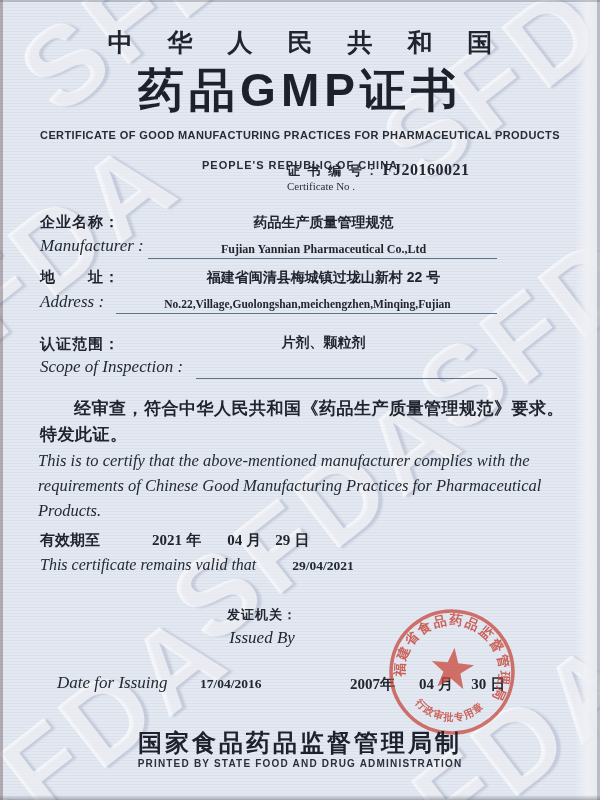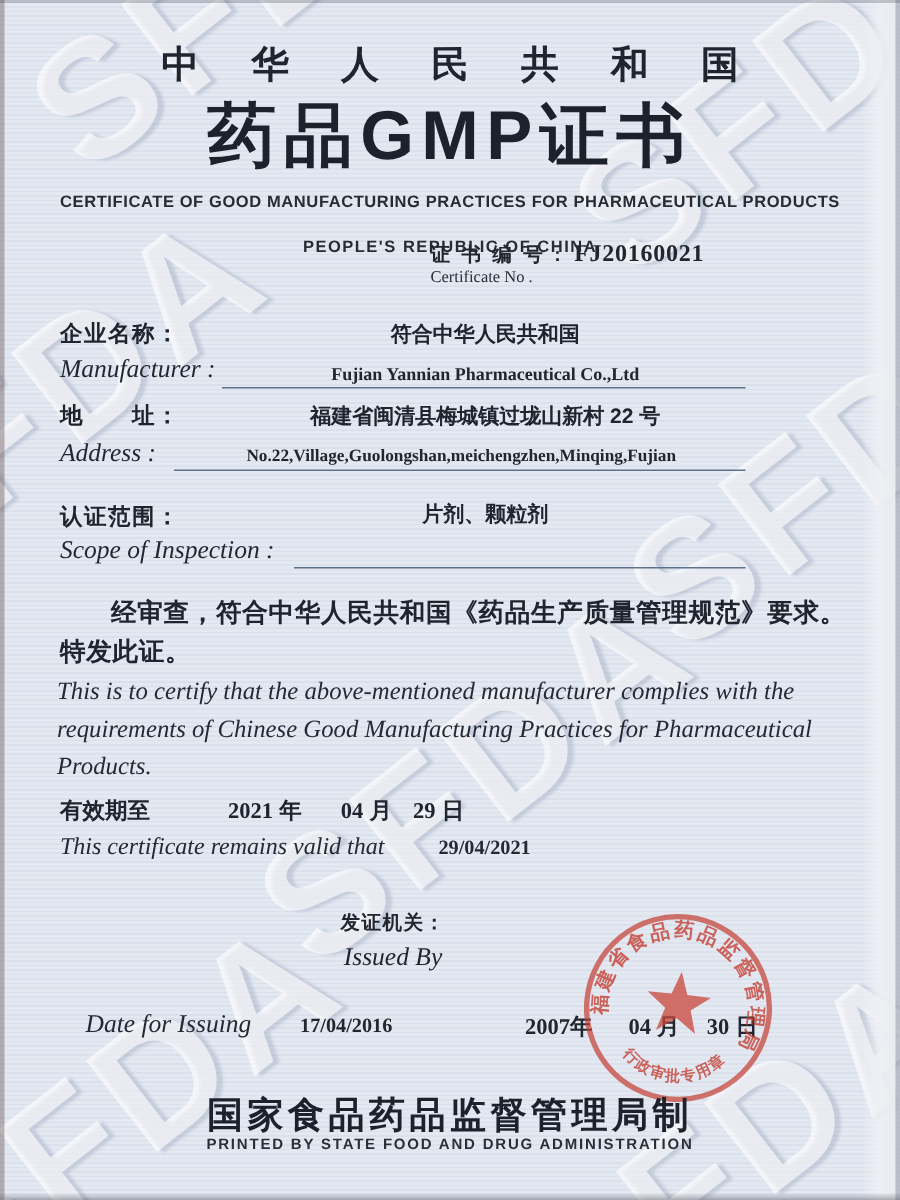--- a/index.html
+++ b/index.html
@@ -87,21 +87,21 @@
 
   <div class="abs certno">
     <div class="certno-row1">
       <span class="certno-label">证 书 编 号 :</span>
       <span class="certno-value">FJ20160021</span>
     </div>
     <div class="certno-row2">Certificate No .</div>
   </div>
 
   <div class="abs cn-label" style="left:40px;top:213px;">企业名称：</div>
-  <div class="abs cn-value" style="left:150px;top:214px;width:347px;">符合中华人民共和国</div>
+  <div class="abs cn-value" style="left:150px;top:214px;width:347px;">药品生产质量管理规范</div>
   <div class="abs en-label" style="left:40px;top:236px;">Manufacturer :</div>
   <div class="abs en-value" style="left:150px;top:242px;width:347px;">Fujian Yannian Pharmaceutical Co.,Ltd</div>
   <div class="abs uline" style="left:148px;top:258px;width:349px;"></div>
 
   <div class="abs cn-label" style="left:40px;top:268px;">地　　址：</div>
   <div class="abs cn-value" style="left:150px;top:269px;width:347px;">福建省闽清县梅城镇过垅山新村 22 号</div>
   <div class="abs en-label" style="left:40px;top:292px;">Address :</div>
   <div class="abs en-value" style="left:118px;top:298px;width:379px;font-size:11.5px;">No.22,Village,Guolongshan,meichengzhen,Minqing,Fujian</div>
   <div class="abs uline" style="left:116px;top:313px;width:381px;"></div>
 

